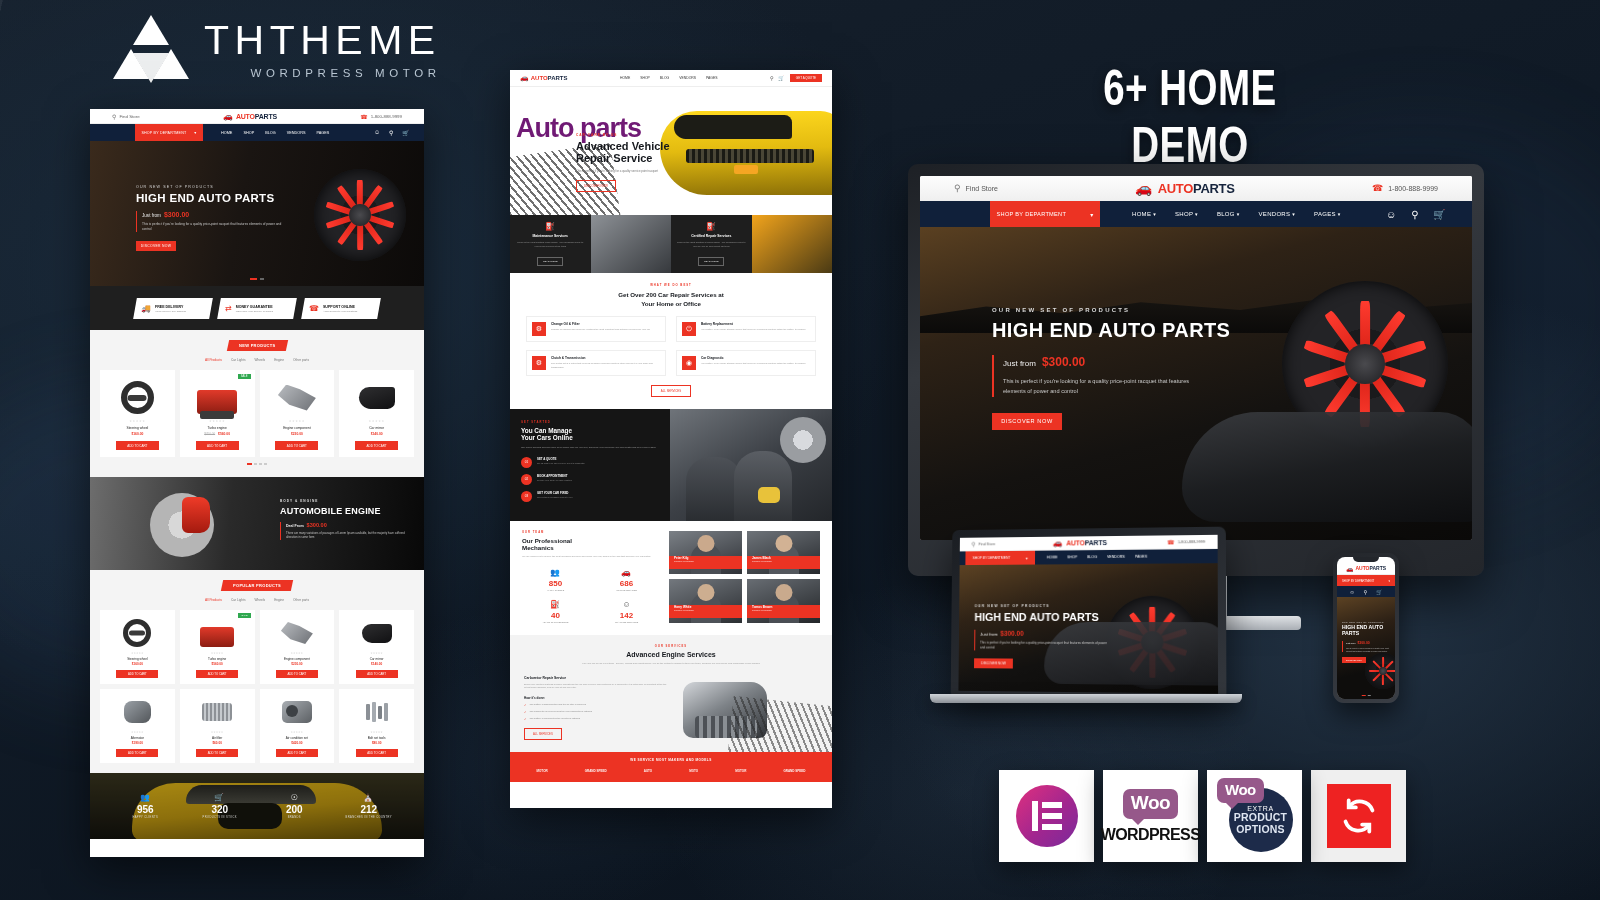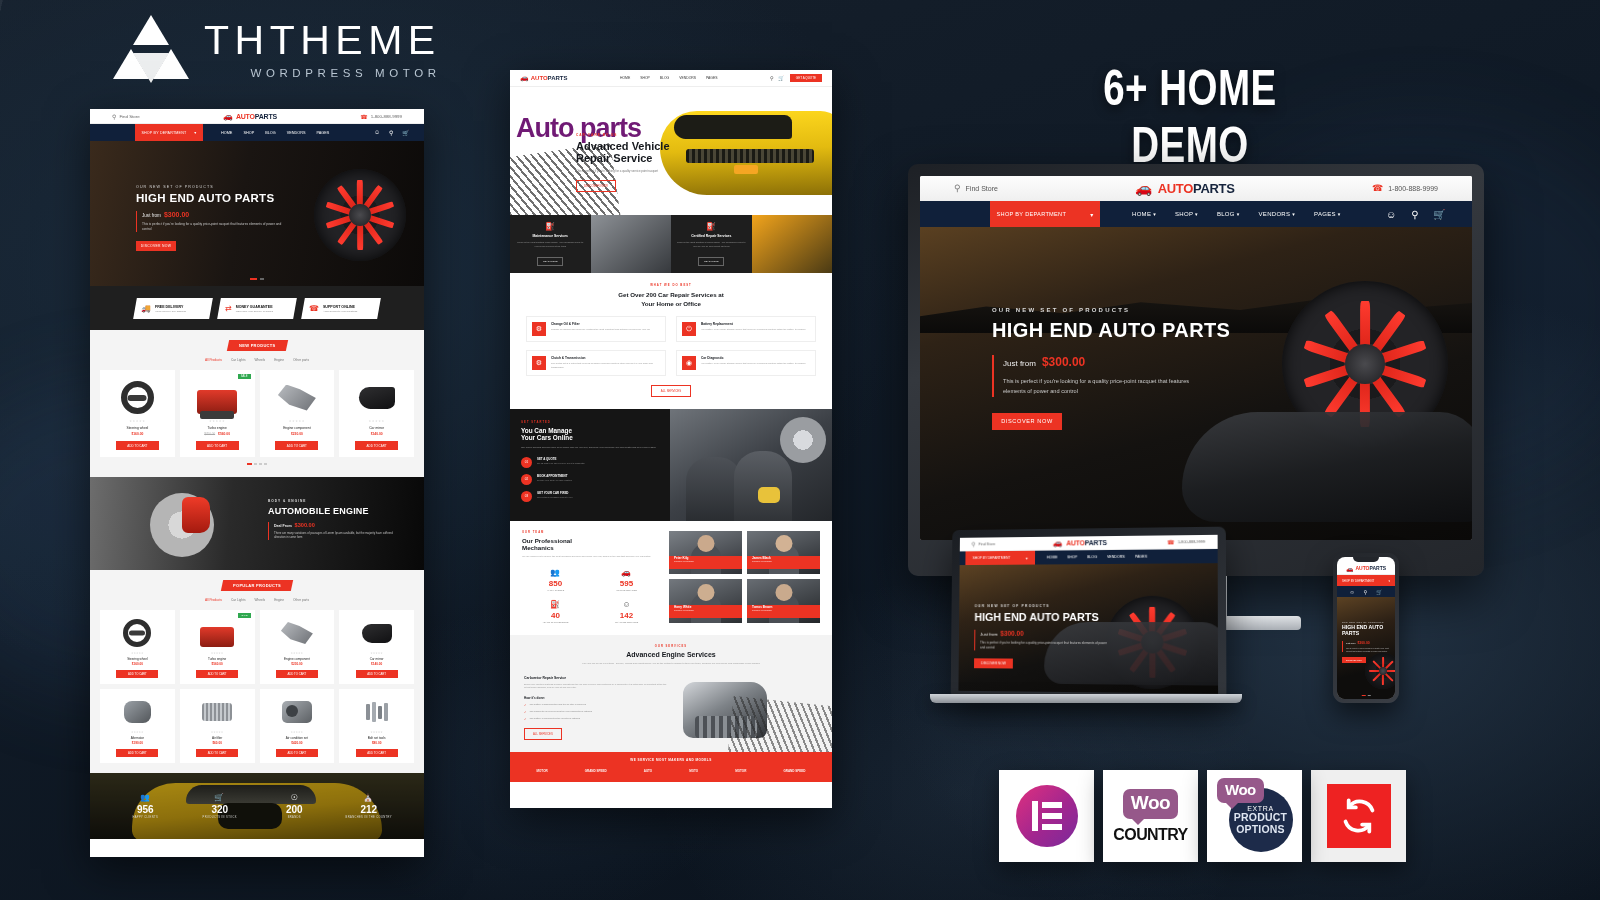--- a/index.html
+++ b/index.html
@@ -335,21 +335,21 @@
       <i style="width:3px;height:2px;background:#ccc;display:block;"></i>
       <i style="width:3px;height:2px;background:#ccc;display:block;"></i>
       <i style="width:3px;height:2px;background:#ccc;display:block;"></i>
     </div>
   </div>
 
   <div style="height:93px; position:relative; overflow:hidden; background:linear-gradient(100deg,#4a4a4a,#111);">
     <div style="position:absolute; inset:0; background:linear-gradient(95deg,#6d6d6d 0%,#2a2a2a 42%,#080808 100%);"></div>
     <div style="position:absolute; left:60px; top:16px; width:64px; height:64px; border-radius:50%; background:radial-gradient(circle,#d8d8d8 0 30%,#b5b5b5 30% 88%,#8f8f8f 88% 100%);"></div>
     <div style="position:absolute; left:92px; top:20px; width:28px; height:36px; background:linear-gradient(180deg,#ef3b28,#a41a0f); border-radius:6px 10px 10px 6px;"></div>
-    <div style="position:absolute; left:178px; top:22px; width:125px;">
+    <div style="position:absolute; left:190px; top:22px; width:125px;">
       <div class="t" style="color:#ddd; font-size:3.2px; letter-spacing:1px; font-weight:bold;">BODY &amp; ENGINE</div>
       <div class="t" style="color:#fff; font-size:9px; font-weight:bold; margin-top:3px; letter-spacing:.2px;">AUTOMOBILE ENGINE</div>
       <div style="border-left:1.5px solid #ec3323; padding-left:5px; margin-top:6px;">
         <div style="display:flex; align-items:baseline; gap:3px;">
           <span class="t" style="color:#eee; font-size:3.6px; font-weight:bold;">Deal From</span>
           <span class="t" style="color:#ec3323; font-size:5.6px; font-weight:bold;">$300.00</span>
         </div>
         <div class="t" style="color:#c2c2c2; font-size:2.8px; line-height:1.6; margin-top:3px;">There are many variations of passages of Lorem Ipsum available, but the majority have suffered alteration in some form</div>
       </div>
     </div>
@@ -669,21 +669,21 @@
       <div class="t" style="color:#15181d; font-size:6.2px; font-weight:bold;">Mechanics</div>
       <div class="t" style="color:#999; font-size:2.4px; line-height:1.6; margin-top:4px;">We are always on to deliver the best mechanic services and repair your car, based in the and that services you requested</div>
       <div style="display:grid; grid-template-columns:1fr 1fr; gap:9px 4px; margin-top:9px; text-align:center;">
         <div>
           <div style="font-size:8px; color:#555;">👥</div>
           <div class="t" style="color:#ec3323; font-size:8px; font-weight:bold; margin-top:2px;">850</div>
           <div class="t" style="color:#888; font-size:2.2px; margin-top:1px;">HAPPY CLIENTS</div>
         </div>
         <div>
           <div style="font-size:8px; color:#555;">🚗</div>
-          <div class="t" style="color:#ec3323; font-size:8px; font-weight:bold; margin-top:2px;">595</div>
+          <div class="t" style="color:#ec3323; font-size:8px; font-weight:bold; margin-top:2px;">686</div>
           <div class="t" style="color:#888; font-size:2.2px; margin-top:1px;">VEHICLE REPAIRED</div>
         </div>
         <div>
           <div style="font-size:8px; color:#555;">⛽</div>
           <div class="t" style="color:#ec3323; font-size:8px; font-weight:bold; margin-top:2px;">40</div>
           <div class="t" style="color:#888; font-size:2.2px; margin-top:1px;">YEARS OF EXPERIENCE</div>
         </div>
         <div>
           <div style="font-size:8px; color:#555;">☺</div>
           <div class="t" style="color:#ec3323; font-size:8px; font-weight:bold; margin-top:2px;">142</div>
@@ -998,21 +998,21 @@
           <i></i>
           <i></i>
           <i></i>
         </span>
     </div>
   </div>
 
   <div class="plugin-card">
     <div style="display:flex; flex-direction:column; align-items:center;">
       <span class="woo-bubble">Woo</span>
-      <span class="woo-commerce-word t">COUNTRY</span>
+      <span class="woo-commerce-word t">WORDPRESS</span>
     </div>
   </div>
 
   <div class="plugin-card" style="position:relative;">
     <span class="woo-bubble" style="position:absolute; left:10px; top:8px; font-size:15px; z-index:2;">Woo</span>
     <div class="epo-circle" style="margin-left:12px; margin-top:8px;">
       <span class="e">EXTRA</span>
       <span class="p">PRODUCT</span>
       <span class="p">OPTIONS</span>
     </div>

